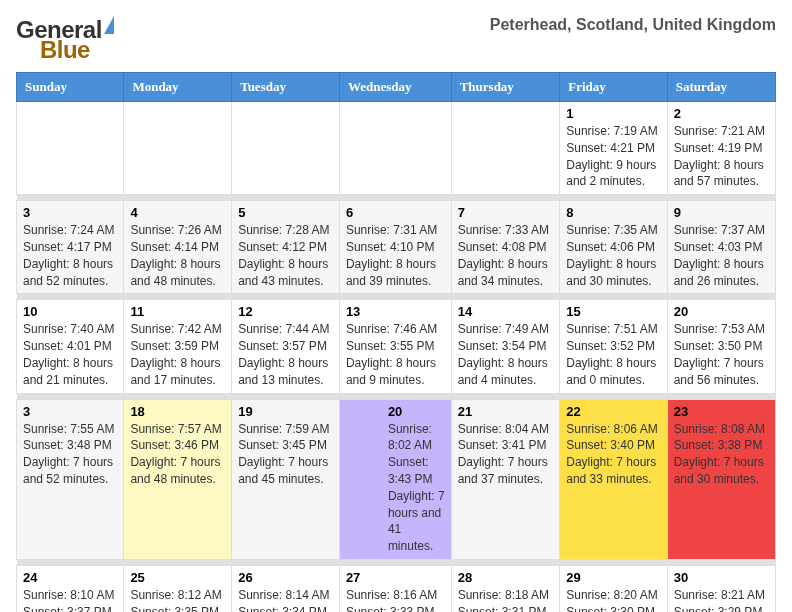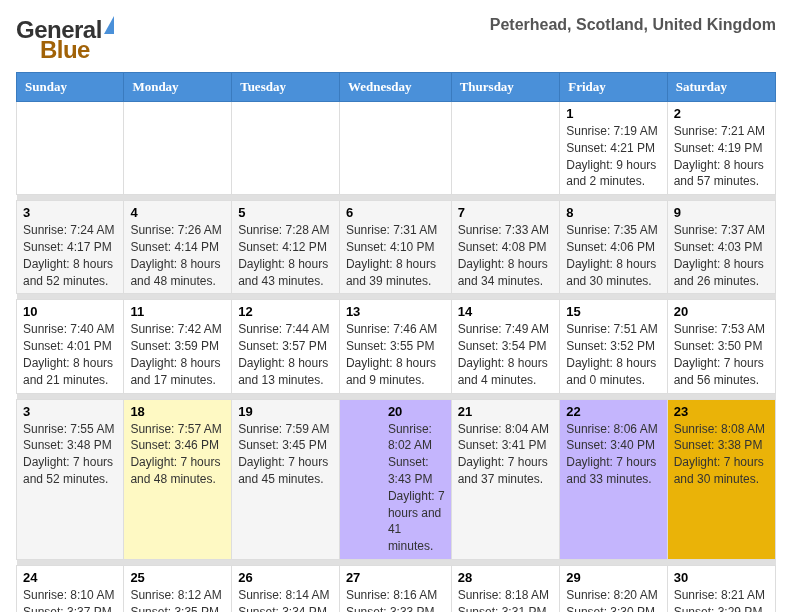--- a/index.html
+++ b/index.html
@@ -195,25 +195,25 @@
             <div class="day-info">Sunrise: 7:59 AM<br>Sunset: 3:45 PM<br>Daylight: 7 hours and 45 minutes.</div>
           </td>
           <td style="background: #c4b5fd; padding-left: 48px;">
             <span class="day-num">20</span>
             <div class="day-info">Sunrise: 8:02 AM<br>Sunset: 3:43 PM<br>Daylight: 7 hours and 41 minutes.</div>
           </td>
           <td style="background: rgb(245, 245, 245);">
             <span class="day-num">21</span>
             <div class="day-info">Sunrise: 8:04 AM<br>Sunset: 3:41 PM<br>Daylight: 7 hours and 37 minutes.</div>
           </td>
-          <td style="background: #c4b5fd;">
+          <td style="background: #fde047;">
             <span class="day-num">22</span>
             <div class="day-info">Sunrise: 8:06 AM<br>Sunset: 3:40 PM<br>Daylight: 7 hours and 33 minutes.</div>
           </td>
-          <td style="background: #eab308;">
+          <td style="background: #ef4444;">
             <span class="day-num">23</span>
             <div class="day-info">Sunrise: 8:08 AM<br>Sunset: 3:38 PM<br>Daylight: 7 hours and 30 minutes.</div>
           </td>
         </tr>
         <tr class="row-separator">
           <td colspan="7" style="padding: 0px; height: 5px; background: rgb(224, 224, 224); border: none;"></td>
         </tr>
         <tr style="background: rgb(255, 255, 255);">
           <td>
             <span class="day-num">24</span>

